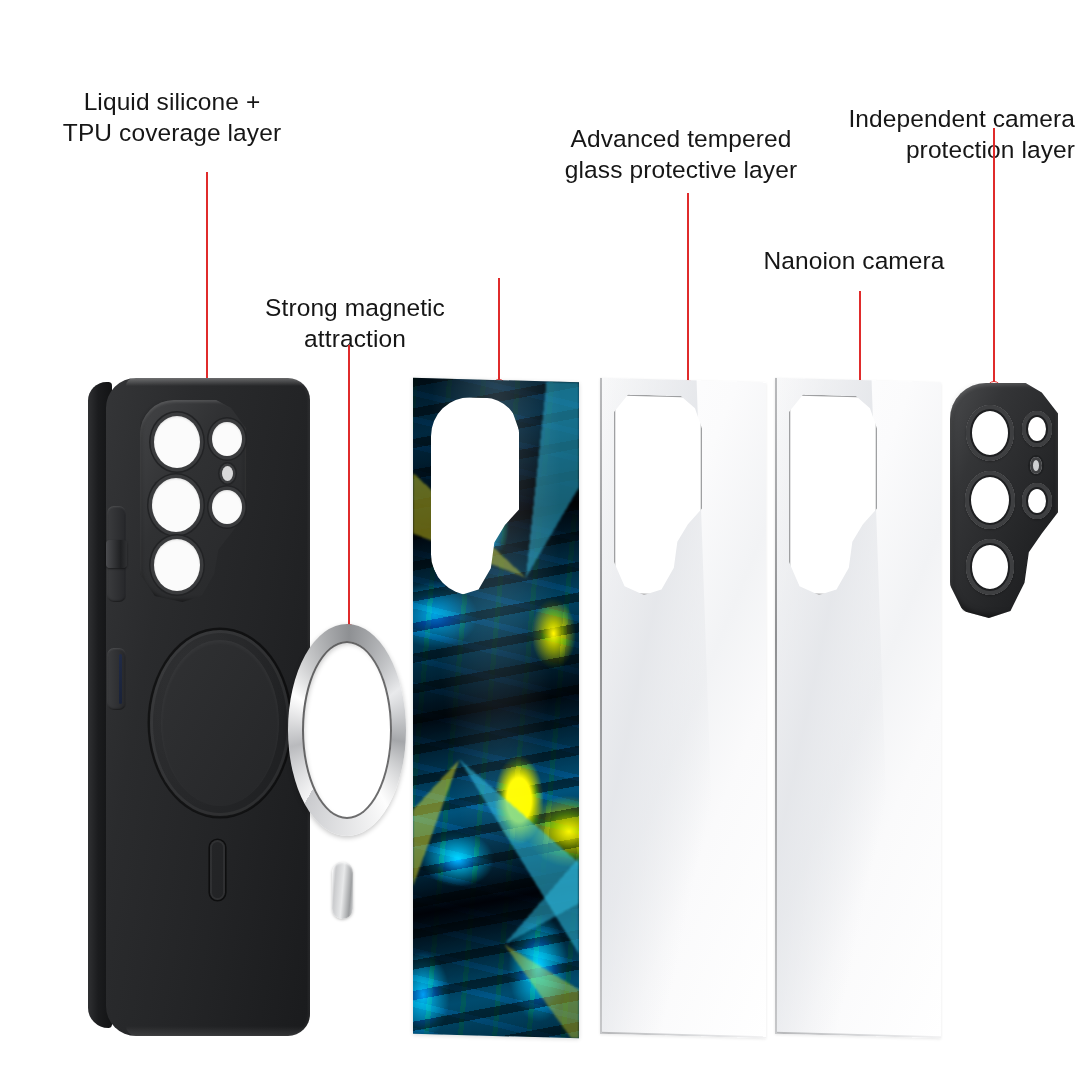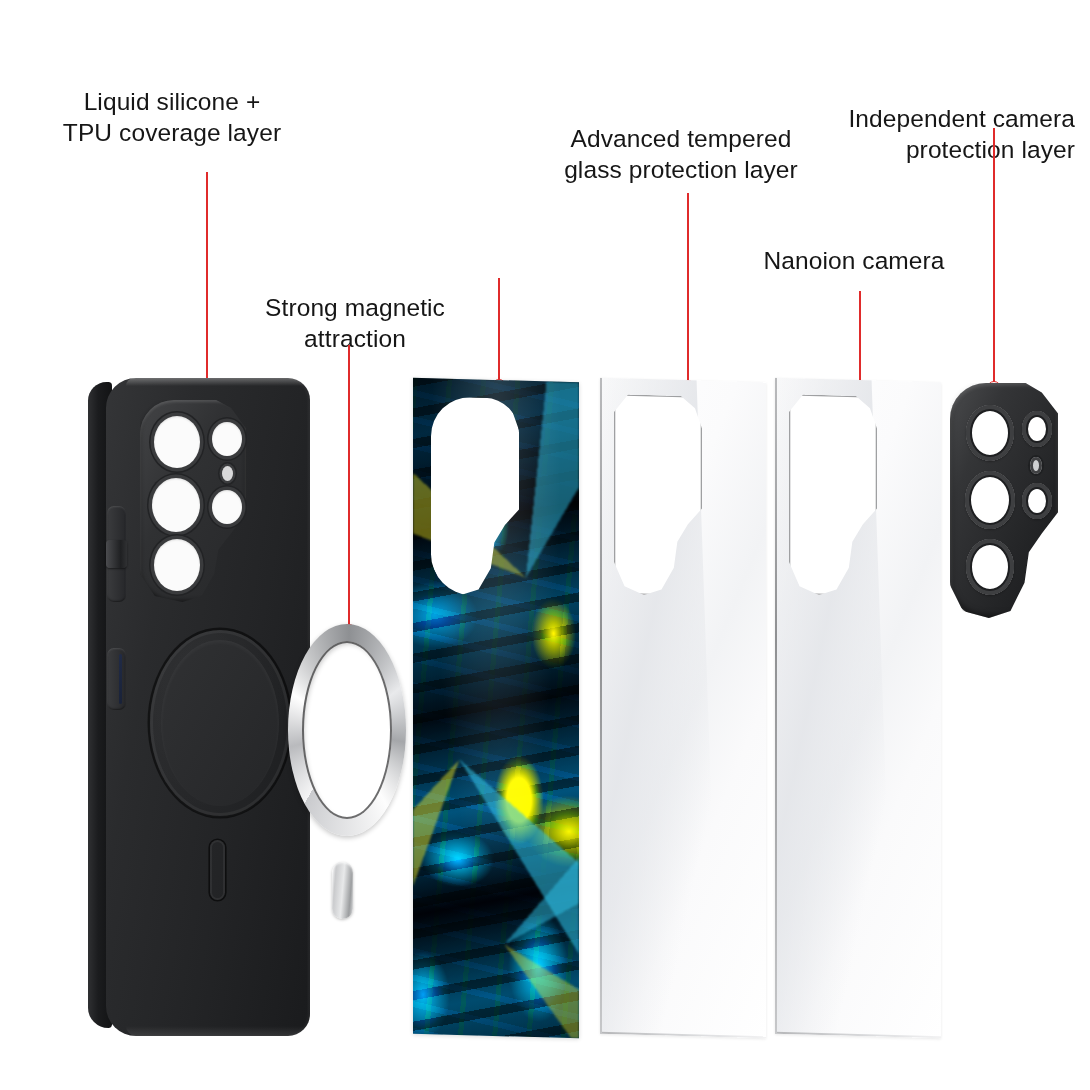--- a/index.html
+++ b/index.html
@@ -199,21 +199,21 @@
 </head>
 <body>
 
 <div class="stage">
 
   <div class="label lb-silicone">Liquid silicone +
 TPU coverage layer</div>
   <div class="label lb-magnetic">Strong magnetic
 attraction</div>
   <div class="label lb-tempered">Advanced tempered
-glass protection layer</div>
+glass protective layer</div>
   <div class="label lb-nanoion">Nanoion camera</div>
   <div class="label lb-camera">Independent camera
 protection layer</div>
 
   <div class="lead ld1"></div>
   <div class="dot dt1"></div>
   <div class="lead ld2"></div>
   <div class="dot dt2"></div>
   <div class="lead ld3"></div>
   <div class="dot dt3"></div>

